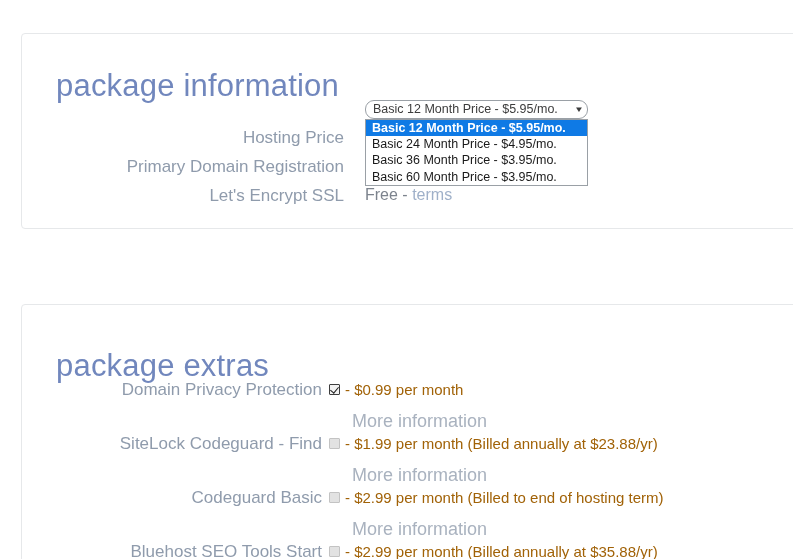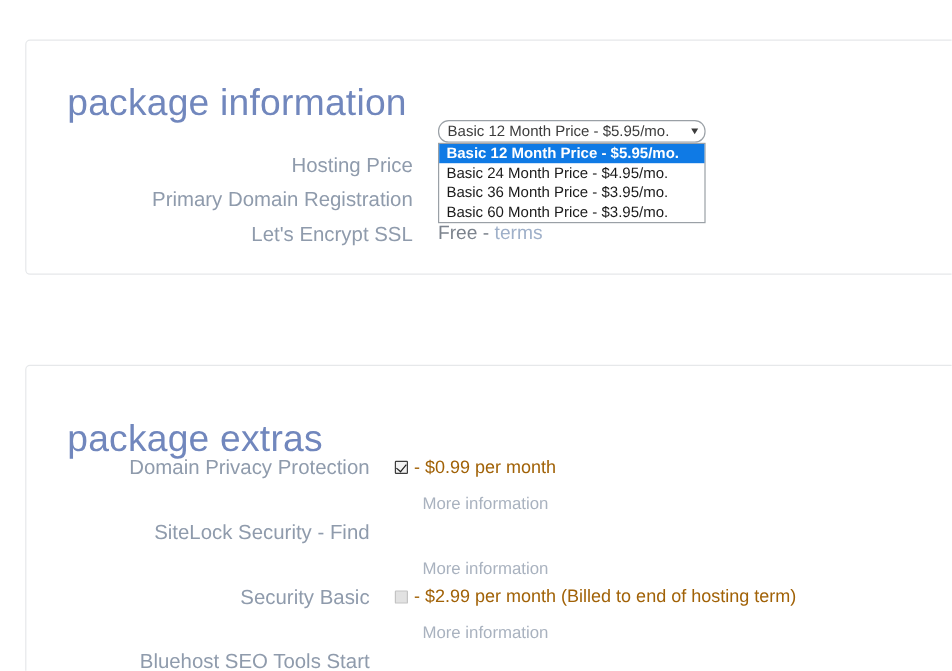--- a/index.html
+++ b/index.html
@@ -55,21 +55,21 @@
     text-align: right;
     color: #8f9bac;
     font-size: 17px;
     font-weight: 300;
     white-space: nowrap;
   }
 
   
   .panel-info .row-label { left: 30px; width: 292px; }
   
-  .panel-extras .row-label { left: 2px; width: 284px; }
+  .panel-extras .row-label { left: 16px; width: 284px; }
 
   
   .select-box {
     position: absolute;
     left: 343px;
     top: 0;
     width: 223px;
     height: 19px;
     box-sizing: border-box;
     border: 1px solid #9aa0a6;
@@ -167,21 +167,21 @@
     top: 0px;
     width: 4px;
     height: 7px;
     border: solid #1d1d1d;
     border-width: 0 1.6px 1.6px 0;
     transform: rotate(40deg);
   }
   .more-info {
     position: absolute;
     left: 330px;
-    font-size: 14px;
+    font-size: 18px;
     font-weight: 300;
     color: #a9b2bf;
     white-space: nowrap;
     cursor: pointer;
   }
 </style>
 </head>
 <body>
 
 <div class="page">
@@ -219,28 +219,36 @@
 
     <h2 class="panel-title">package extras</h2>
 
     <div class="row-label" style="top:75px;">Domain Privacy Protection</div>
     <div class="extra-value" style="top:76px;">
       <span class="cb on"></span>
       <span>- $0.99 per month</span>
     </div>
     <div class="more-info" style="top:106px;">More information</div>
 
-    <div class="row-label" style="top:129px;">SiteLock Security - Find</div>
+    <div class="row-label" style="top:129px;">SiteLock Codeguard - Find</div>
+    <div class="extra-value" style="top:130px;">
+      <span class="cb off"></span>
+      <span>- $1.99 per month (Billed annually at $23.88/yr)</span>
+    </div>
     <div class="more-info" style="top:160px;">More information</div>
 
-    <div class="row-label" style="top:183px;">Security Basic</div>
+    <div class="row-label" style="top:183px;">Codeguard Basic</div>
     <div class="extra-value" style="top:184px;">
       <span class="cb off"></span>
       <span>- $2.99 per month (Billed to end of hosting term)</span>
     </div>
     <div class="more-info" style="top:214px;">More information</div>
 
     <div class="row-label" style="top:237px;">Bluehost SEO Tools Start</div>
+    <div class="extra-value" style="top:238px;">
+      <span class="cb off"></span>
+      <span>- $2.99 per month (Billed annually at $35.88/yr)</span>
+    </div>
     <div class="more-info" style="top:268px;">More information</div>
 
   </section>
 
 </div>
 
 </body></html>

